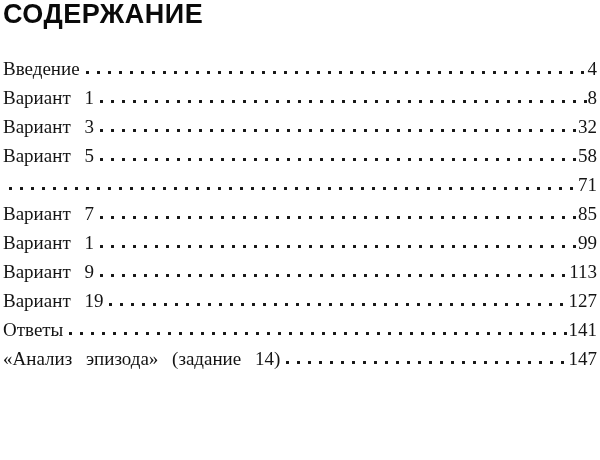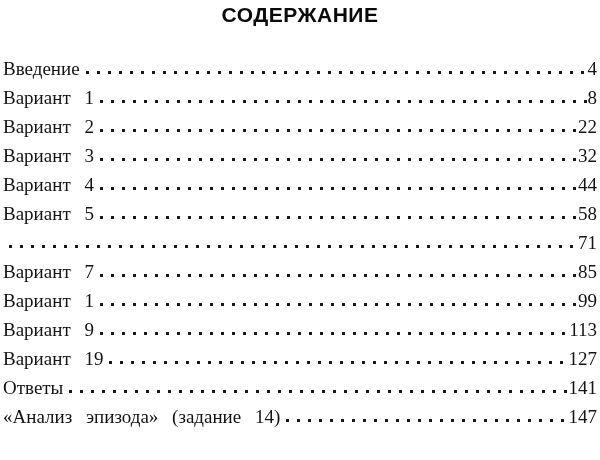--- a/index.html
+++ b/index.html
@@ -14,24 +14,24 @@
     box-sizing: border-box;
     width: 600px;
     height: 460px;
     padding: 2px 3px 0 3px;
     font-family: "Liberation Serif", "DejaVu Serif", serif;
     color: #141414;
   }
   .page-title {
     font-family: "Liberation Sans", "DejaVu Sans", sans-serif;
     font-weight: bold;
-    font-size: 21px;
+    font-size: 27px;
     line-height: 25px;
     letter-spacing: 0.5px;
-    text-align: center;
+    text-align: left;
     margin: 0;
     color: #0a0a0a;
   }
   .toc {
     margin-top: 31px;
   }
   .toc-row {
     display: flex;
     align-items: baseline;
     height: 29px;
@@ -76,37 +76,27 @@
       <span class="toc-dots"></span>
       <span class="toc-page">4</span>
     </div>
 
     <div class="toc-row">
       <span class="toc-label">Вариант 1</span>
       <span class="toc-dots"></span>
       <span class="toc-page">8</span>
     </div>
 
-    <div class="toc-row">
-      <span class="toc-label">Вариант 2</span>
-      <span class="toc-dots"></span>
-      <span class="toc-page">22</span>
-    </div>
 
     <div class="toc-row">
       <span class="toc-label">Вариант 3</span>
       <span class="toc-dots"></span>
       <span class="toc-page">32</span>
     </div>
 
-    <div class="toc-row">
-      <span class="toc-label">Вариант 4</span>
-      <span class="toc-dots"></span>
-      <span class="toc-page">44</span>
-    </div>
 
     <div class="toc-row">
       <span class="toc-label">Вариант 5</span>
       <span class="toc-dots"></span>
       <span class="toc-page">58</span>
     </div>
 
     <div class="toc-row">
       <span class="toc-dots"></span>
       <span class="toc-page">71</span>

